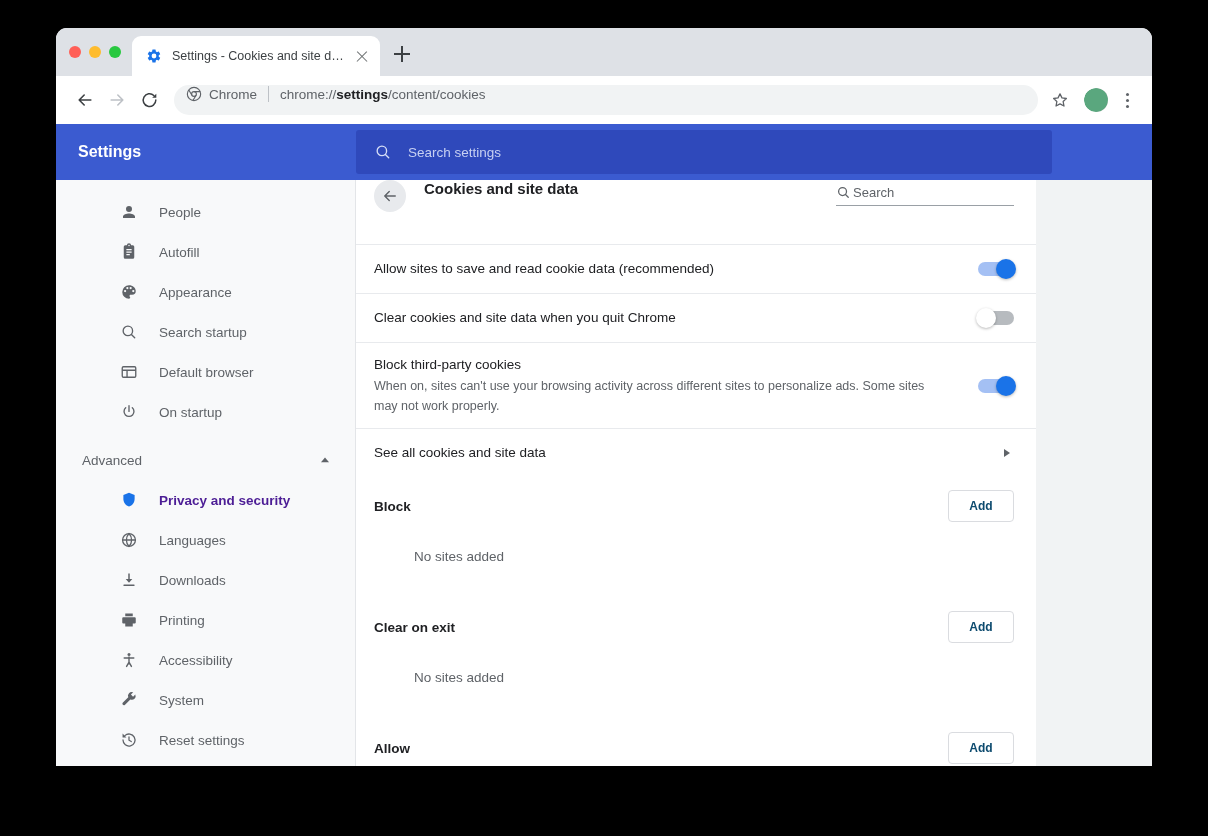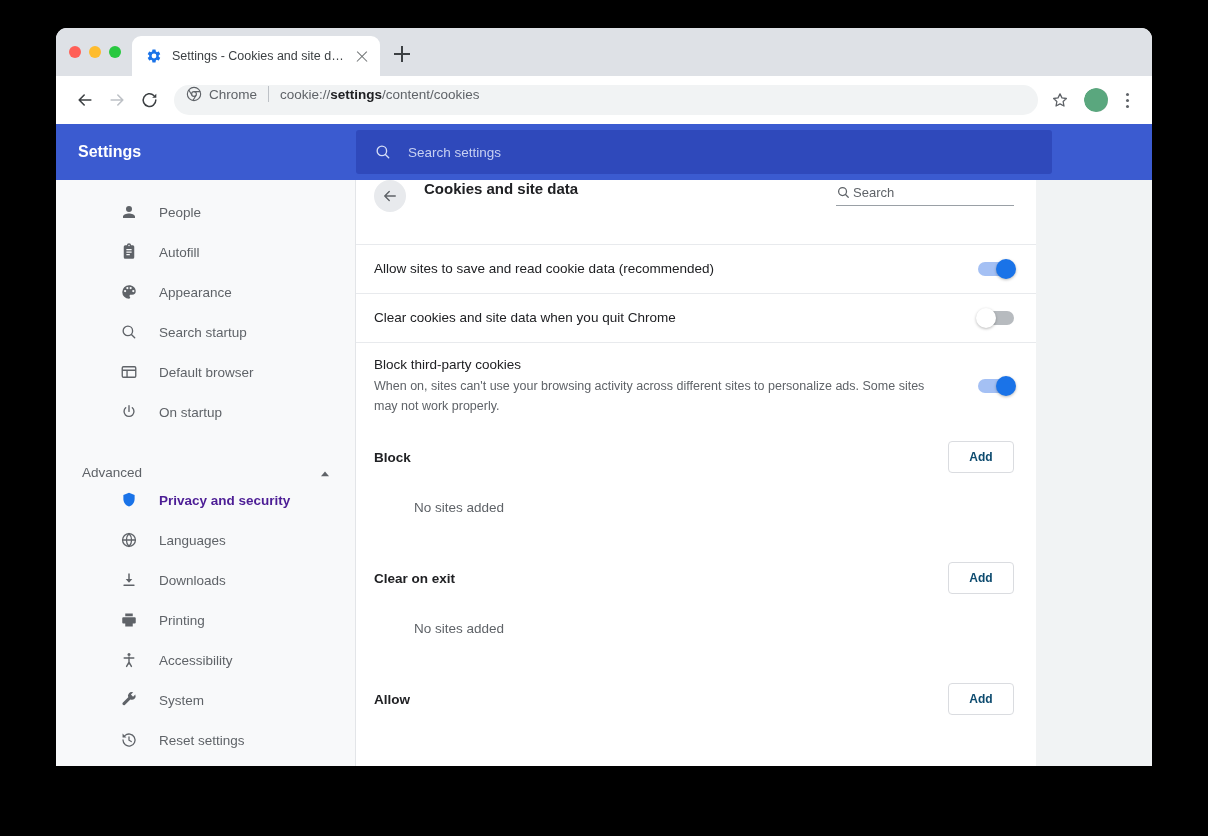--- a/index.html
+++ b/index.html
@@ -194,21 +194,21 @@
     font-size: 13.5px;
     margin-left: 37px;
   }
   .nav-item .ico { width: 20px; height: 20px; flex: 0 0 20px; display: flex; align-items: center; justify-content: center; }
   .nav-item .ico svg { display: block; }
   .nav-item.active { color: #4c1d95; font-weight: 700; }
 
   .adv-header {
     height: 40px;
     display: flex;
-    align-items: flex-end;
+    align-items: center;
     padding: 0 24px 0 26px;
     margin-top: 8px;
     color: #5f6368;
     font-size: 13.5px;
   }
   .adv-header .lbl { flex: 1 1 auto; }
   .adv-caret { width: 12px; height: 12px; flex: 0 0 12px; display:flex; align-items:center; justify-content:center; }
 
   
   .main-area {
@@ -378,21 +378,21 @@
     <div class="omnibox">
       <span class="omni-chip">
         <svg width="16" height="16" viewBox="0 0 24 24">
           <circle cx="12" cy="12" r="10" fill="none" stroke="#5f6368" stroke-width="1.7"></circle>
           <circle cx="12" cy="12" r="3.6" fill="none" stroke="#5f6368" stroke-width="1.7"></circle>
           <path fill="none" stroke="#5f6368" stroke-width="1.7" d="M12 8.4h9.4M8.9 13.8 4.2 5.9M15.1 13.8l-4.7 8"></path>
         </svg>
         <span class="omni-chip-label">Chrome</span>
       </span>
       <span class="omni-sep"></span>
-      <span class="omni-url"><span>cookie://</span><b>settings</b><span>/content/cookies</span></span>
+      <span class="omni-url"><span>chrome://</span><b>settings</b><span>/content/cookies</span></span>
     </div>
 
     <div class="star">
       <svg width="18" height="18" viewBox="0 0 24 24">
         <path fill="none" stroke="#5f6368" stroke-width="1.7" stroke-linejoin="round" d="m12 3.8 2.6 5.4 5.9.8-4.3 4.1 1.1 5.9-5.3-2.9-5.3 2.9 1.1-5.9L3.5 10l5.9-.8z"></path>
       </svg>
     </div>
 
     <div class="avatar">
       <svg width="24" height="24" viewBox="0 0 24 24">
@@ -597,20 +597,26 @@
         <div class="row tall">
           <div class="row-text">
             <div class="row-label">Block third-party cookies</div>
             <div class="row-sub">When on, sites can't use your browsing activity across different sites to personalize ads. Some sites may not work properly.</div>
           </div>
           <div class="toggle on">
               <span class="knob"></span>
             </div>
         </div>
 
+        <div class="row">
+          <div class="row-text">
+            <div class="row-label">See all cookies and site data</div>
+          </div>
+          <span class="chev-right"></span>
+        </div>
 
         <div class="section">
           <div class="section-head">
             <span class="section-title">Block</span>
             <button class="add-btn">Add</button>
           </div>
           <div class="empty-note">No sites added</div>
         </div>
 
         <div class="section">

